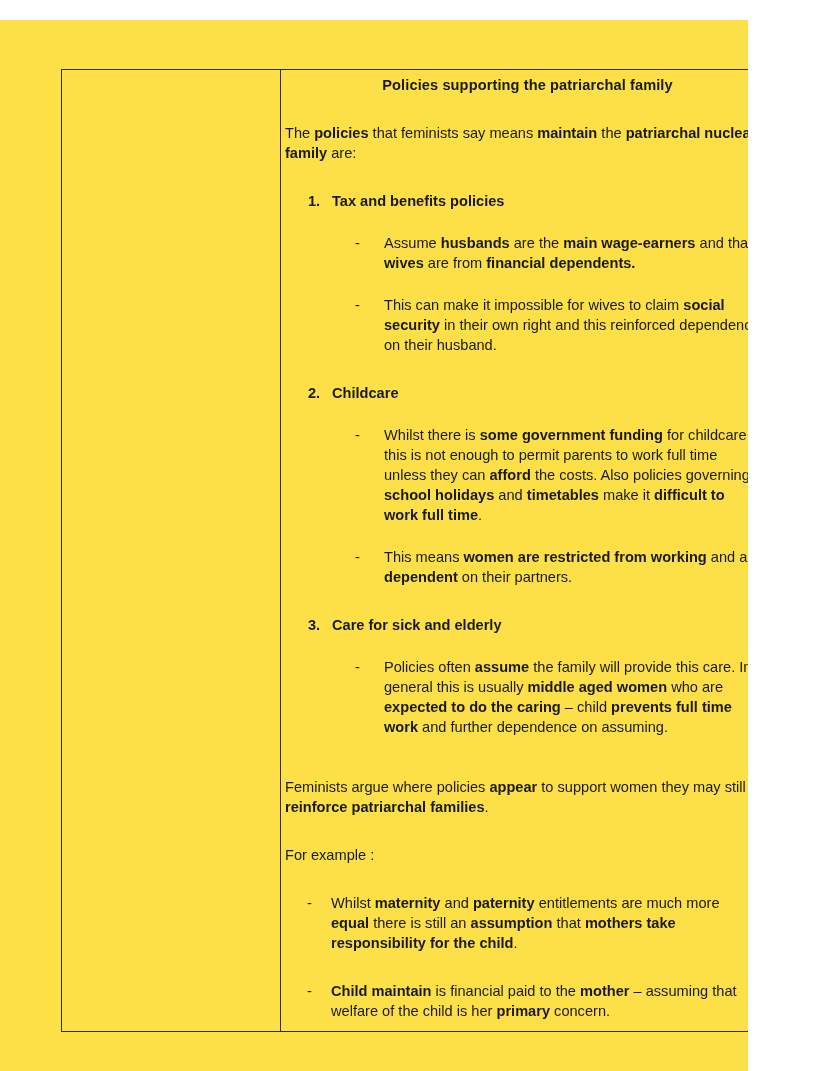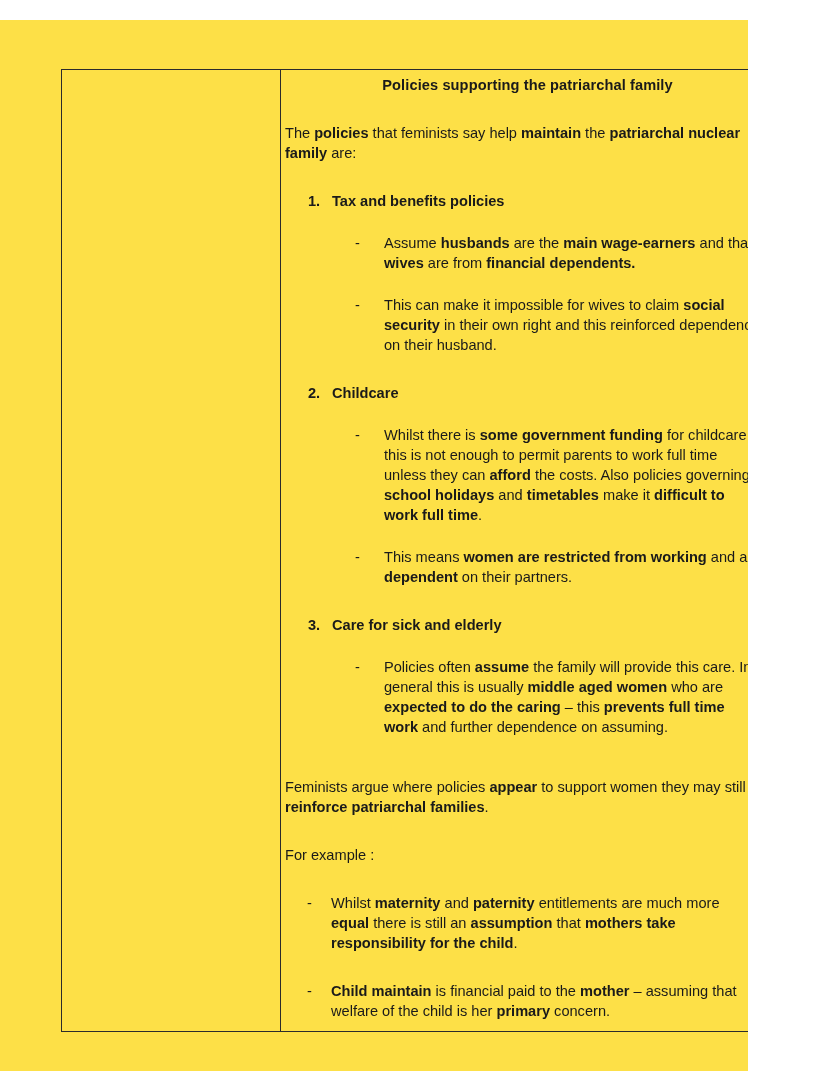--- a/index.html
+++ b/index.html
@@ -120,41 +120,41 @@
         <tr>
 
       <td class="notes-cell"></td>
 
       <td class="content-cell">
 
         <div class="doc-title">Policies supporting the patriarchal family</div>
 
         <div class="spacer-md"></div>
 
-        <p class="para"><span>The </span><b>policies</b><span> that feminists say help </span><b>maintain</b><span> the </span><b>patriarchal nuclear family</b><span> are:</span></p>
+        <p class="para"><span>The </span><b>policies</b><span> that feminists say means </span><b>maintain</b><span> the </span><b>patriarchal nuclear family</b><span> are:</span></p>
 
         <div class="spacer-md"></div>
 
         <div>
 
         <div class="num-item"><span class="marker">1.</span><span>Tax and benefits policies</span></div>
               <div class="spacer-sm"></div>
               <div class="dash-item"><span class="marker">-</span><span><span> Assume </span><b>husbands</b><span> are the </span><b>main wage-earners</b><span> and that </span><b>wives</b><span> are from </span><b>financial dependents.</b></span></div>
               <div class="spacer-sm"></div>
               <div class="dash-item"><span class="marker">-</span><span><span> This can make it impossible for wives to claim </span><b>social security</b><span> in their own right and this reinforced dependence on their husband.</span></span></div>
               <div class="spacer-md"></div>
               <div class="num-item"><span class="marker">2.</span><span>Childcare</span></div>
               <div class="spacer-sm"></div>
               <div class="dash-item"><span class="marker">-</span><span><span> Whilst there is </span><b>some government funding</b><span> for childcare this is not enough to permit parents to work full time unless they can </span><b>afford</b><span> the costs. Also policies governing </span><b>school holidays</b><span> and </span><b>timetables</b><span> make it </span><b>difficult to work full time</b><span>.</span></span></div>
               <div class="spacer-sm"></div>
               <div class="dash-item"><span class="marker">-</span><span><span> This means </span><b>women are restricted from working</b><span> and are </span><b>dependent</b><span> on their partners.</span></span></div>
               <div class="spacer-md"></div>
               <div class="num-item"><span class="marker">3.</span><span>Care for sick and elderly</span></div>
               <div class="spacer-sm"></div>
-              <div class="dash-item"><span class="marker">-</span><span><span> Policies often </span><b>assume</b><span> the family will provide this care. In general this is usually </span><b>middle aged women</b><span> who are </span><b>expected to do the caring</b><span> – this </span><b>prevents full time work</b><span> and further dependence on assuming.</span></span></div>
+              <div class="dash-item"><span class="marker">-</span><span><span> Policies often </span><b>assume</b><span> the family will provide this care. In general this is usually </span><b>middle aged women</b><span> who are </span><b>expected to do the caring</b><span> – child </span><b>prevents full time work</b><span> and further dependence on assuming.</span></span></div>
             </div>
 
         <div class="spacer-lg"></div>
 
         <p class="para"><span>Feminists argue where policies </span><b>appear</b><span> to support women they may still </span><b>reinforce patriarchal families</b><span>.</span></p>
 
         <div class="spacer-md"></div>
 
         <p class="para"><span>For example :</span></p>
 

